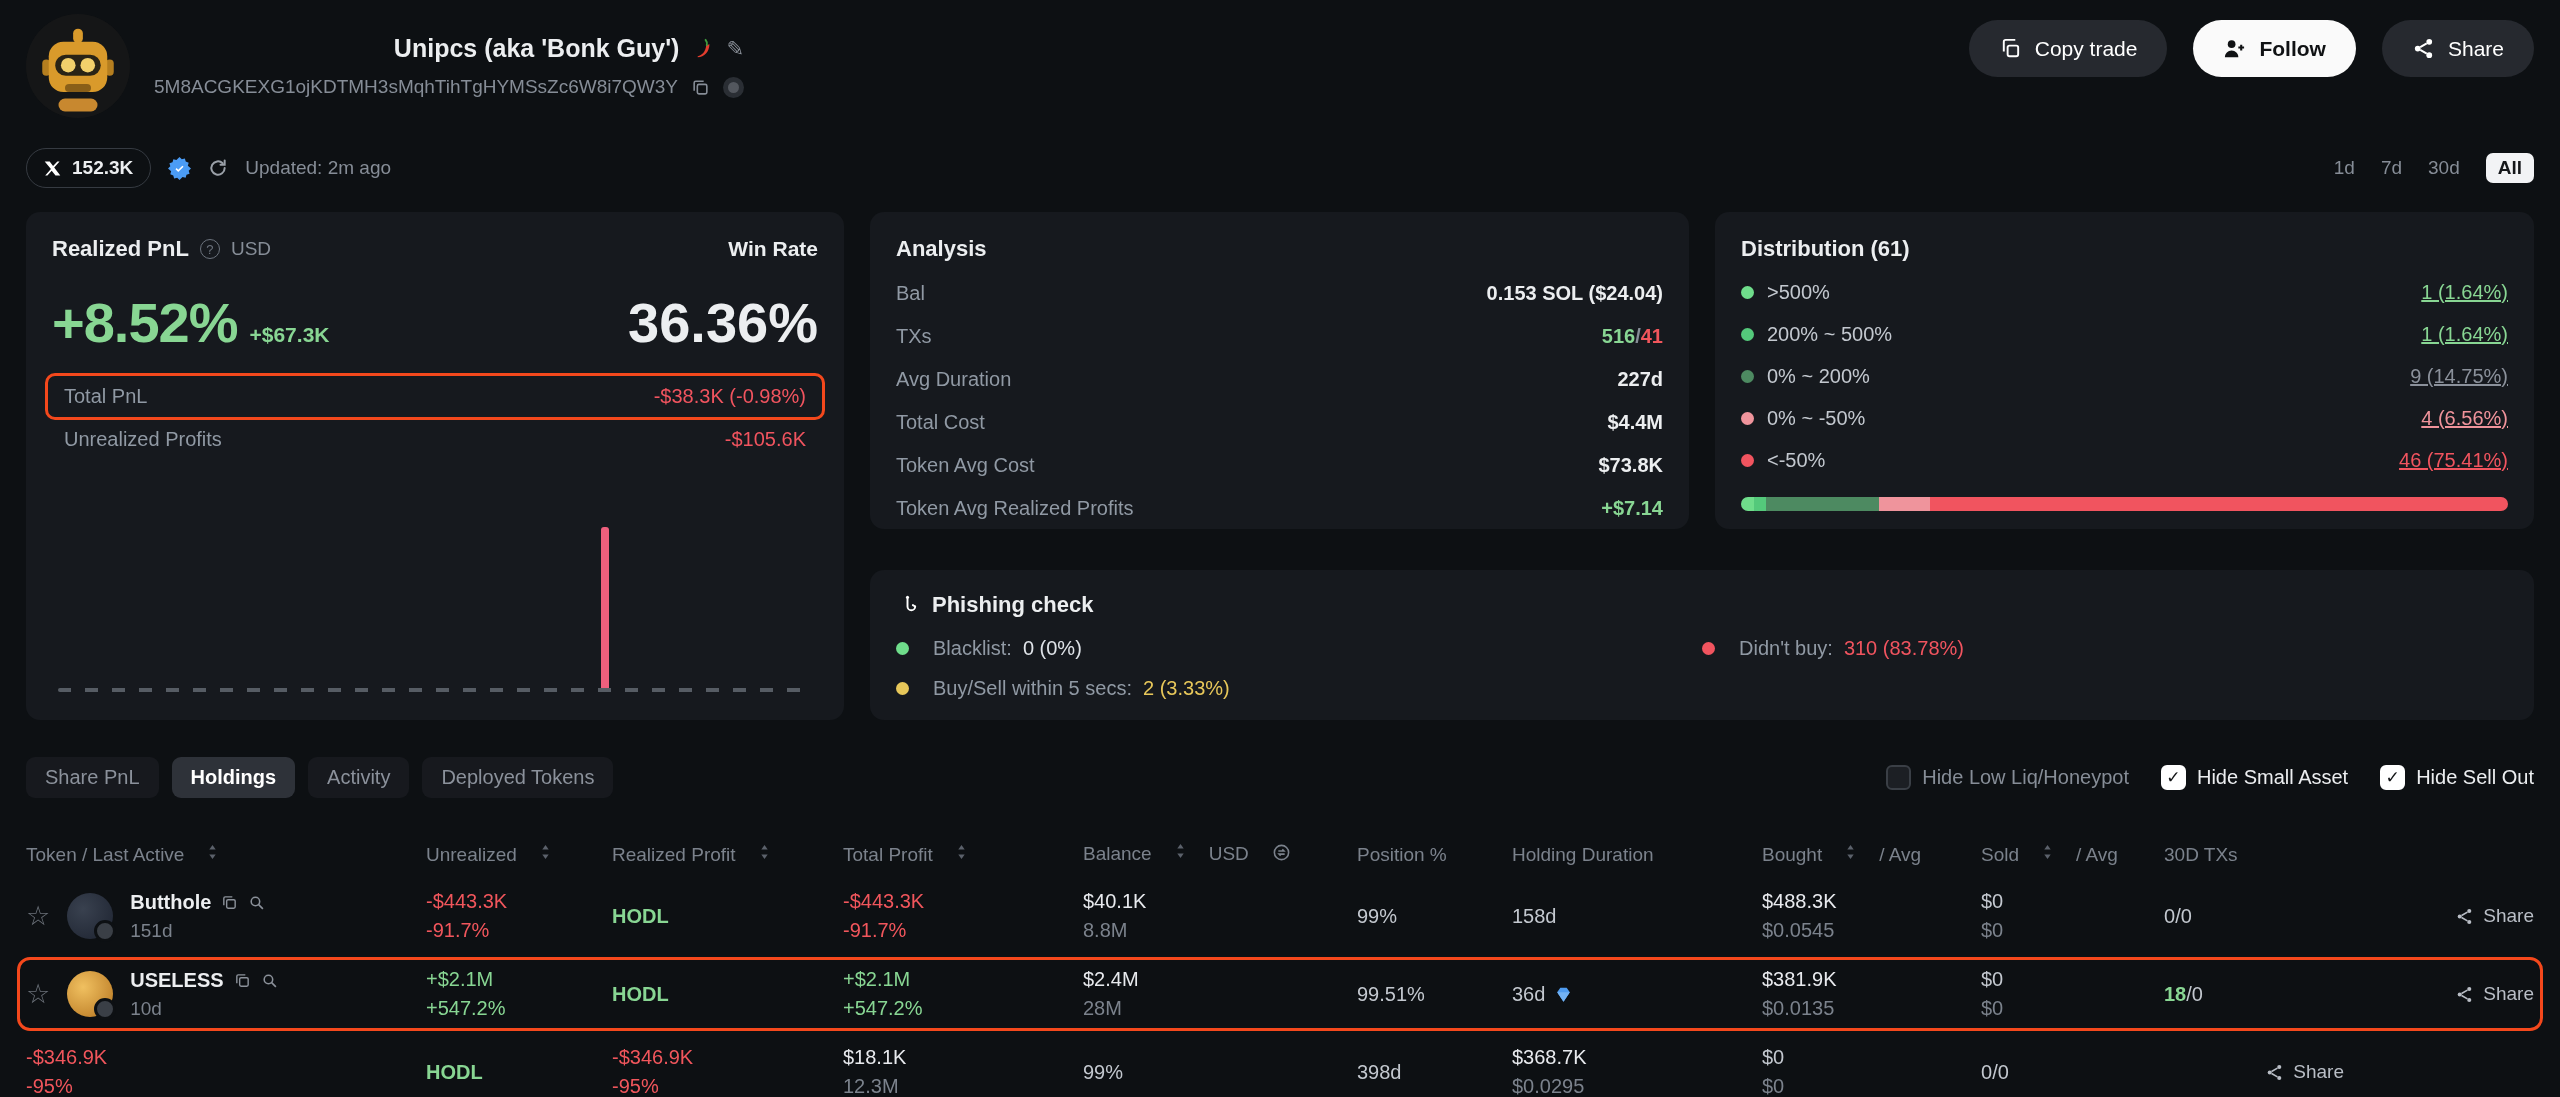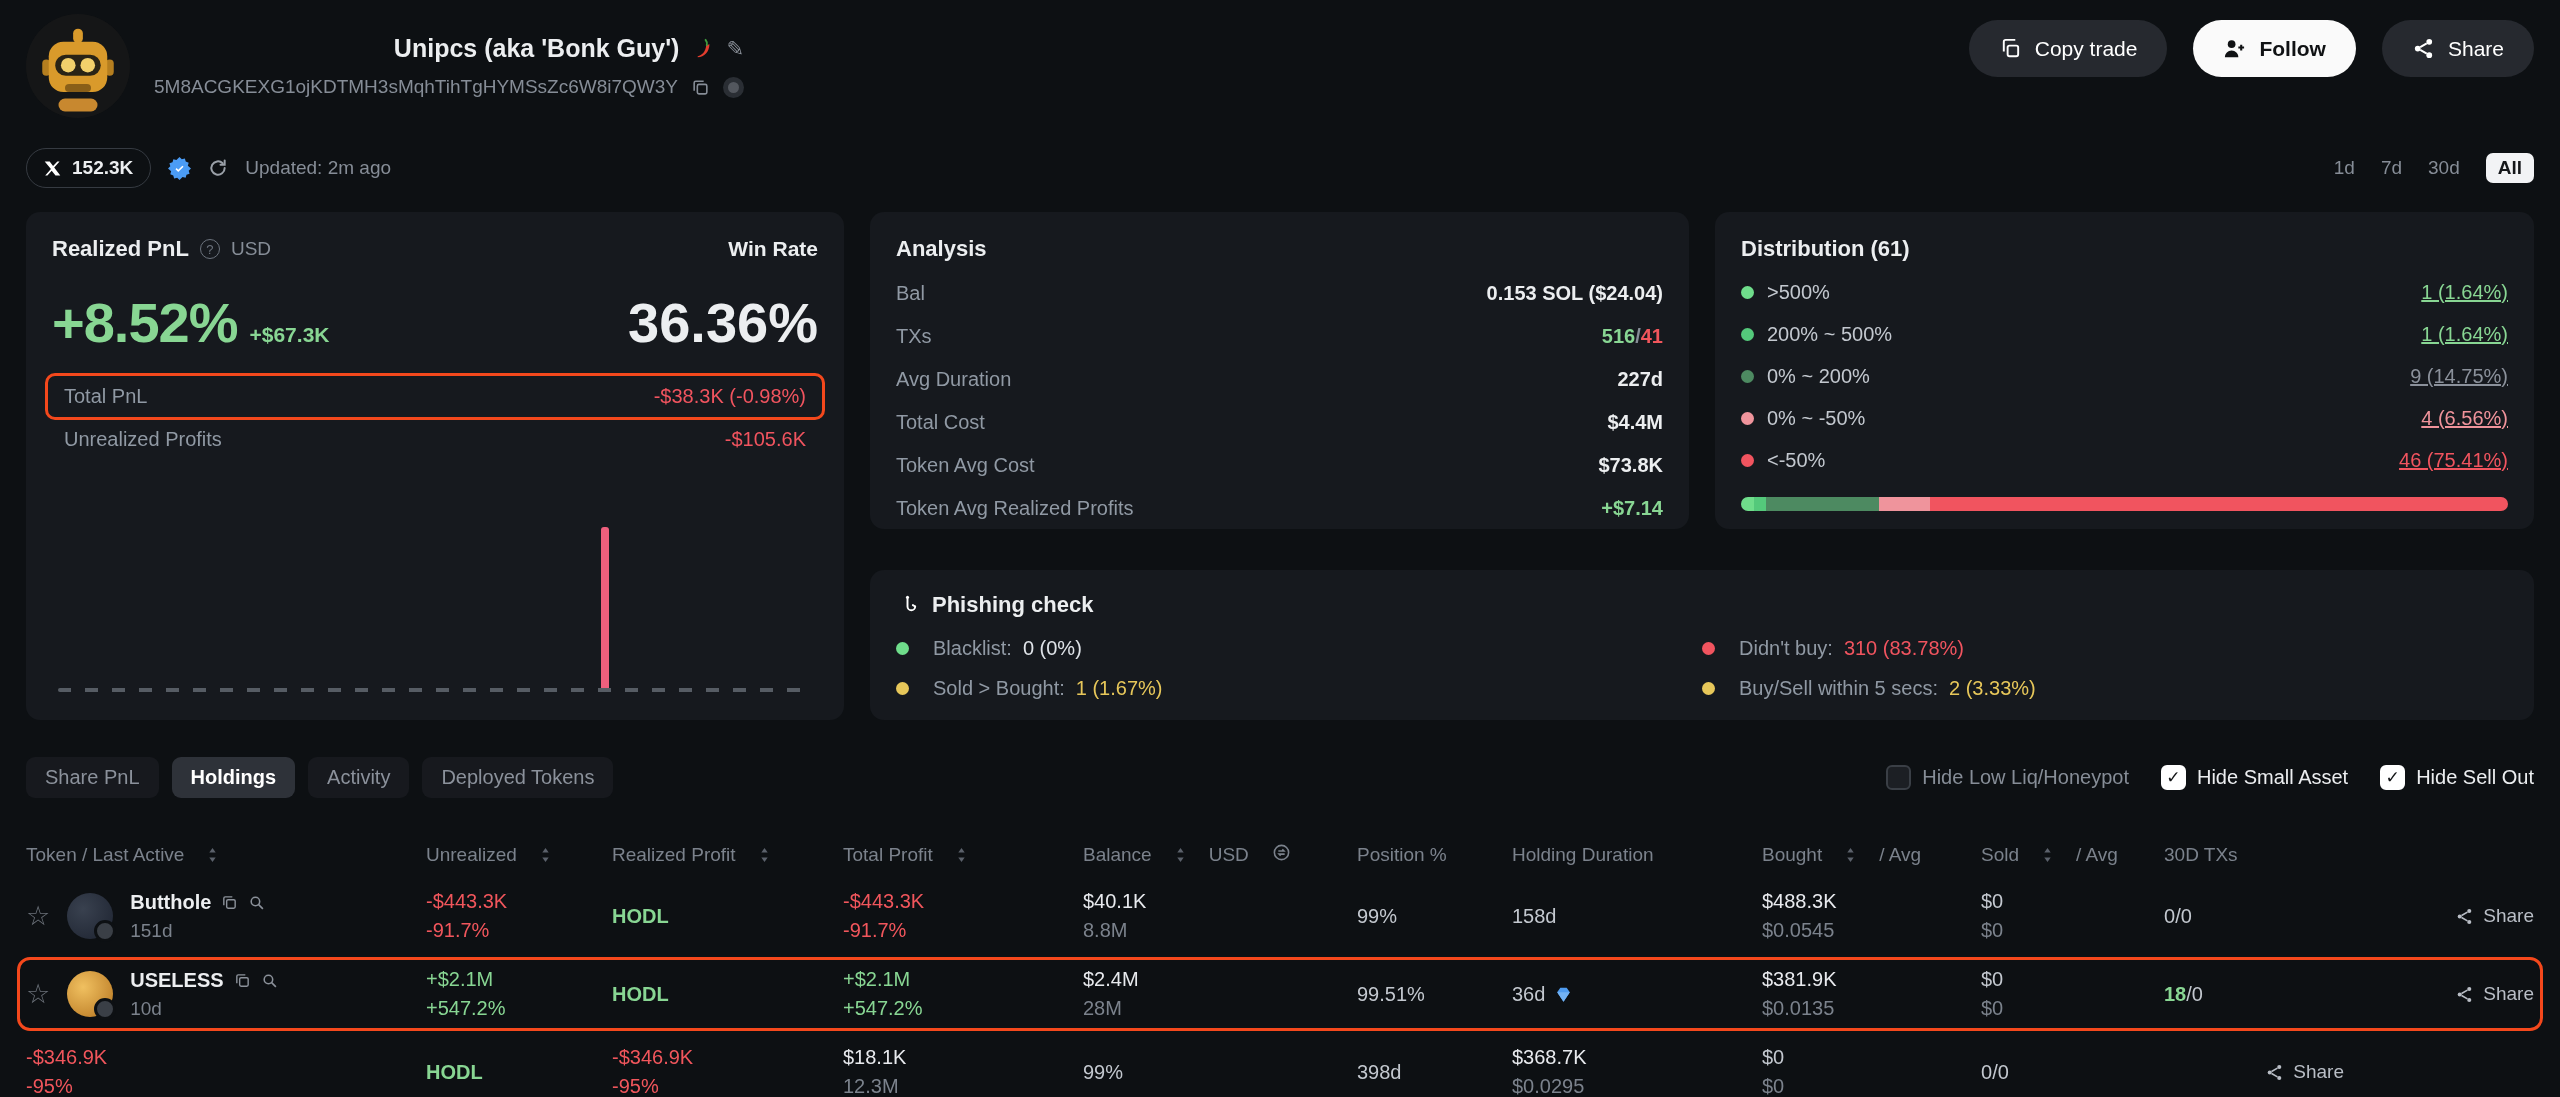--- a/index.html
+++ b/index.html
@@ -115,21 +115,21 @@
   .toggle.dimmed { color:#868d97; }
   .cb { width:25px; height:25px; border-radius:6px; background:#1c1f24; border:2px solid #3a3f46; flex:none;
     display:flex; align-items:center; justify-content:center; font-size:17px; font-weight:700; color:#101214; }
   .cb.on { background:#fff; border-color:#fff; }
 
   
   .table { margin-top:35px; }
   .tgrid { display:grid; align-items:center;
     grid-template-columns:400px 186px 231px 240px 274px 155px 250px 219px 183px 180px 1fr; }
   .thead { color:#7b828c; font-size:19px; height:44px; }
-  .th { display:flex; align-items:center; gap:23px; }
+  .th { display:flex; align-items:flex-start; gap:23px; }
   .th svg { width:11px; height:16px; flex:none; }
   .curico svg { width:19px; height:19px; }
   .trow { height:78px; position:relative; }
   .trow.highlight::after { content:""; position:absolute; inset:2px -9px; border:3px solid #f4481c;
     border-radius:13px; pointer-events:none; }
   .cell { font-size:20px; }
   .cell.two { display:flex; flex-direction:column; gap:6px; }
   .ctoken { display:flex; align-items:center; gap:17px; }
   .star { color:#6a7078; font-size:27px; cursor:pointer; line-height:1; }
   .star::before { content:"☆"; }
@@ -376,25 +376,20 @@
             <span class="phlabel">Blacklist:</span>
             <span class="phval v-plain">0 (0%)</span>
           </div>
           <div class="phitem">
             <span class="ddot" style="background: rgb(241, 84, 95);"></span>
             <span class="phlabel">Didn't buy:</span>
             <span class="phval v-red">310 (83.78%)</span>
           </div>
           <div class="phitem">
             <span class="ddot" style="background: rgb(231, 199, 90);"></span>
-            <span class="phlabel">Sold &gt; Bought:</span>
-            <span class="phval v-yellow">1 (1.67%)</span>
-          </div>
-          <div class="phitem">
-            <span class="ddot" style="background: rgb(231, 199, 90);"></span>
             <span class="phlabel">Buy/Sell within 5 secs:</span>
             <span class="phval v-yellow">2 (3.33%)</span>
           </div>
         </div>
       </section>
     </div>
   </div>
 
   <div class="tabsrow">
     <div class="tabs">

